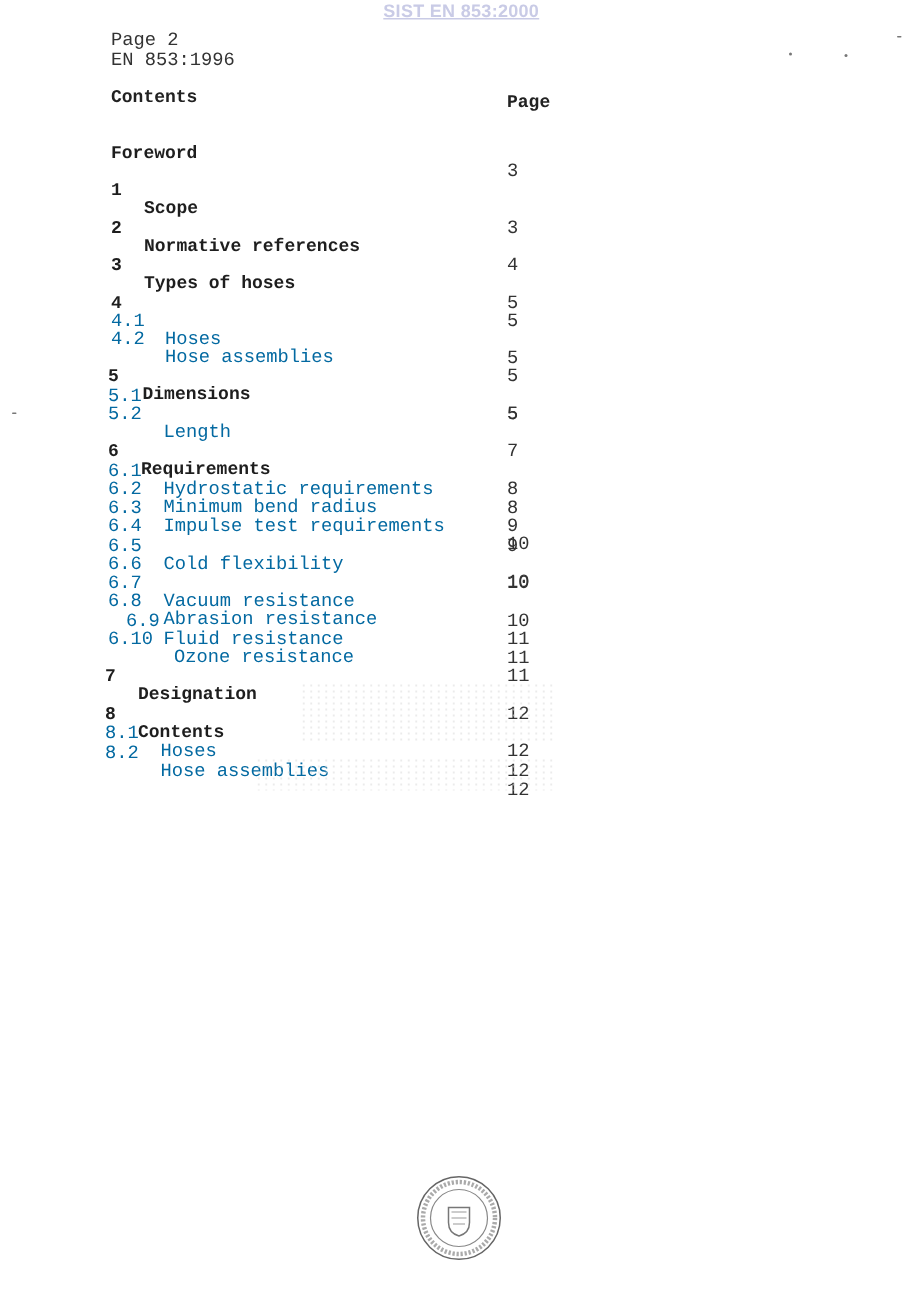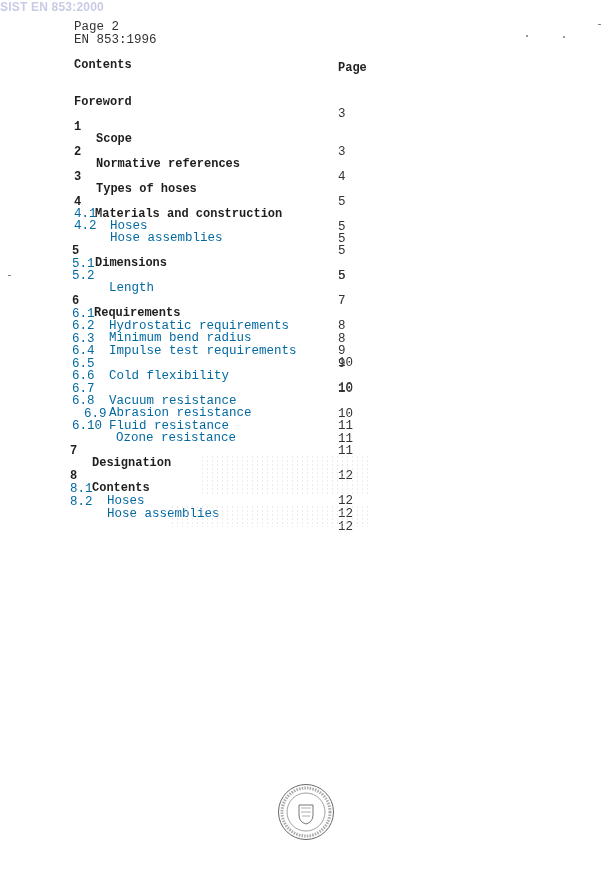--- a/index.html
+++ b/index.html
@@ -1,20 +1,20 @@
 <!DOCTYPE html>
 <html><head>
 <meta charset="utf-8">
 <style>
   html, body { margin: 0; padding: 0; background: #ffffff; }
   body { width: 615px; height: 876px; position: relative; overflow: hidden;
          font-family: "Liberation Mono", "DejaVu Sans Mono", monospace; color: #2a2a2a; }
-  .watermark { position: absolute; top: 0; left: 0; width: 615px; text-align: left;
+  .watermark { position: absolute; top: 0; left: 0; width: 615px; text-align: center;
                font-family: "Liberation Sans", "DejaVu Sans", sans-serif; font-weight: bold;
-               font-size: 12px; color: #c9cbe6; letter-spacing: 0.2px; line-height: 14px; }
+               font-size: 12px; color: #c9cbe6; letter-spacing: 0.2px; line-height: 14px; text-decoration: underline; }
   .hdr { position: absolute; left: 74px; top: 21px; font-size: 12.5px; line-height: 13px; color: #333; }
   .contents-title { position: absolute; left: 74px; top: 58px; font-size: 12px; font-weight: bold; color: #222; }
   .page-col-title { position: absolute; left: 338px; top: 61px; font-size: 12px; font-weight: bold; color: #222; }
   .row { position: absolute; left: 0; width: 400px; font-size: 12.5px; line-height: 12.6px; white-space: pre; }
   .row .num { position: absolute; }
   .row .lbl { position: absolute; }
   .row .pg  { position: absolute; left: 338px; font-weight: normal; color: #333; }
   .row.sec .num, .row.sec .lbl { font-weight: bold; color: #1e1e1e; font-size: 12px; }
   .row.sub .num, .row.sub .lbl { color: #0369a1; }
   .speck { position: absolute; width: 2px; height: 2px; background: #777; border-radius: 1px; }
@@ -51,21 +51,20 @@
     <span class="lbl" style="left:96px">Normative references</span>
     <span class="pg">4</span>
   </div>
   <div class="row sec" style="top:158px">
     <span class="num" style="left:74px">3</span>
     <span class="lbl" style="left:96px">Types of hoses</span>
     <span class="pg">5</span>
   </div>
   <div class="row sec" style="top:183px">
     <span class="num" style="left:74px">4</span>
-    <span class="lbl" style="left:95px">Materials and construction</span>
     <span class="pg">5</span>
   </div>
   <div class="row sub" style="top:195px">
     <span class="num" style="left:74px">4.1</span>
     <span class="lbl" style="left:110px">Hoses</span>
     <span class="pg">5</span>
   </div>
   <div class="row sub" style="top:207px">
     <span class="num" style="left:74px">4.2</span>
     <span class="lbl" style="left:110px">Hose assemblies</span>

